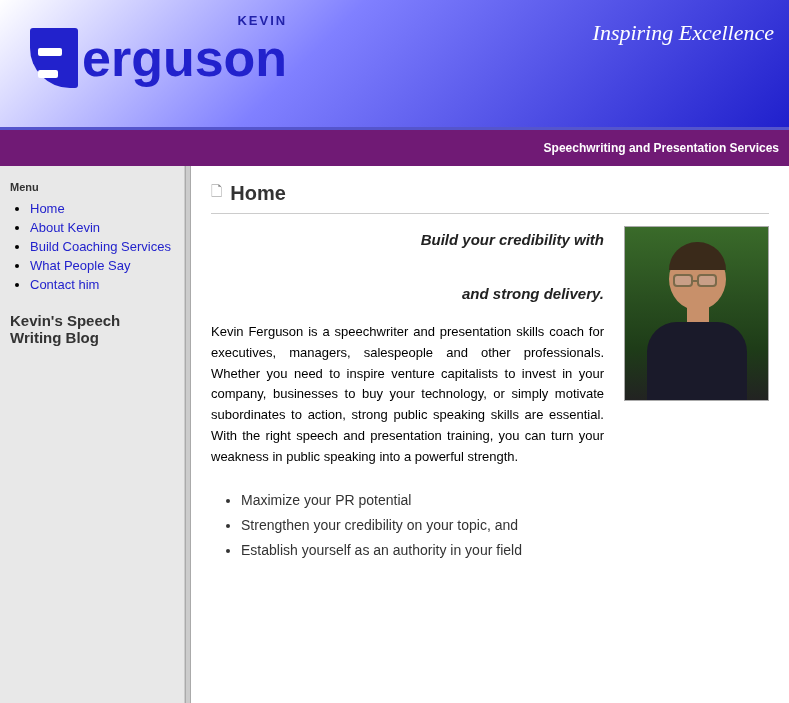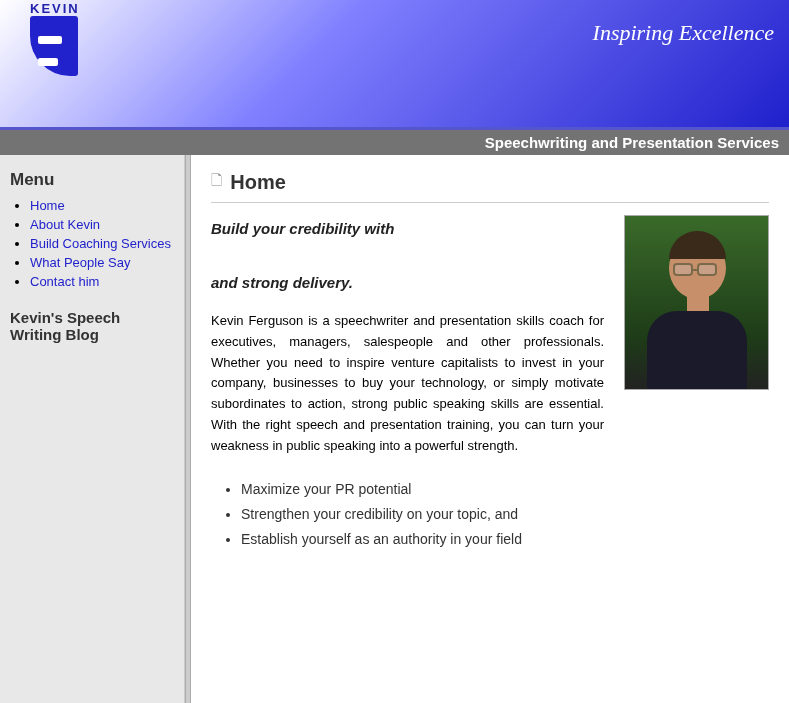--- a/index.html
+++ b/index.html
@@ -8,21 +8,22 @@
     
     #header {
       background: linear-gradient(135deg, #ffffff 0%, #8080ff 40%, #2020cc 100%);
       height: 130px;
       position: relative;
       border-bottom: 3px solid #5555cc;
     }
     #header-logo {
       position: absolute;
       left: 30px;
-      top: 1px;
+      top: 13px;
+      text-align: right;
     }
     #header-kevin-text {
       font-size: 13px;
       font-weight: bold;
       color: #2222aa;
       letter-spacing: 2px;
     }
     #header-ferguson {
       font-size: 52px;
       font-weight: bold;
@@ -76,45 +77,45 @@
       right: 15px;
       top: 20px;
       font-style: italic;
       font-size: 22px;
       color: white;
       font-family: Georgia, serif;
     }
 
     
     #subheader {
-      background: #737373;
+      background: #701a75;
       color: white;
       text-align: right;
-      padding: 4px 10px;
-      font-size: 15px;
+      padding: 11px 10px;
+      font-size: 12px;
       font-weight: bold;
     }
 
     
     #main-layout {
       display: flex;
       background: white;
       min-height: 560px;
     }
 
     
     #sidebar {
       width: 185px;
       min-width: 185px;
       background: #e8e8e8;
       padding: 15px 10px;
       border-right: 1px solid #cccccc;
     }
     #sidebar-menu-title {
-      font-size: 17px;
+      font-size: 11px;
       font-weight: bold;
       color: #333;
       margin-bottom: 8px;
     }
     #sidebar-menu ul {
       list-style: disc;
       padding-left: 20px;
     }
     #sidebar-menu ul li {
       margin-bottom: 4px;
@@ -178,21 +179,21 @@
       gap: 20px;
       margin-bottom: 20px;
     }
     #intro-text-block {
       flex: 1;
     }
     #intro-tagline {
       font-size: 15px;
       font-weight: bold;
       font-style: italic;
-      text-align: left;
+      text-align: right;
       margin-bottom: 15px;
       line-height: 1.8;
       color: #222;
     }
     #intro-body {
       font-size: 13px;
       color: #000000;
       line-height: 1.6;
       text-align: justify;
     }
@@ -223,20 +224,21 @@
     }
   </style>
 </head>
 <body>
 
 <div id="header">
   <div id="header-logo">
     <div id="header-kevin-text">KEVIN</div>
     <div id="header-ferguson">
       <div class="f-icon"></div>
+      <span>erguson</span>
     </div>
   </div>
   <div id="header-tagline">Inspiring Excellence</div>
 </div>
 
 <div id="subheader">
   <span>Speechwriting and Presentation Services</span>
 </div>
 
 <div id="main-layout">

